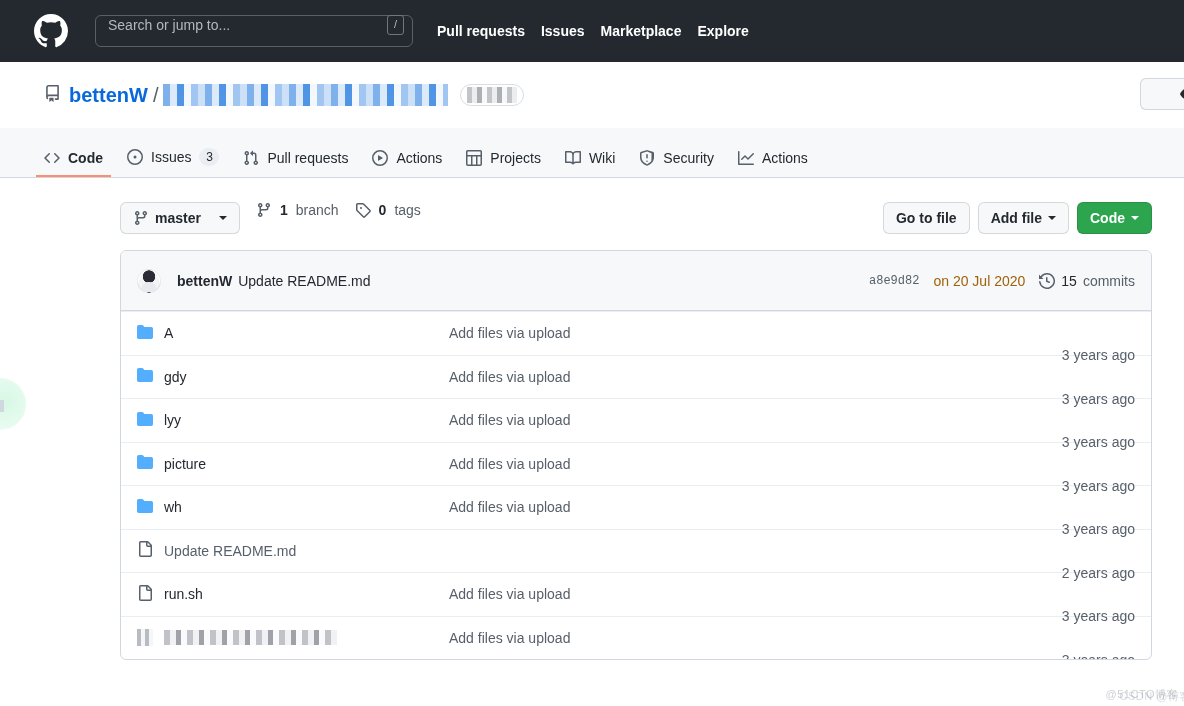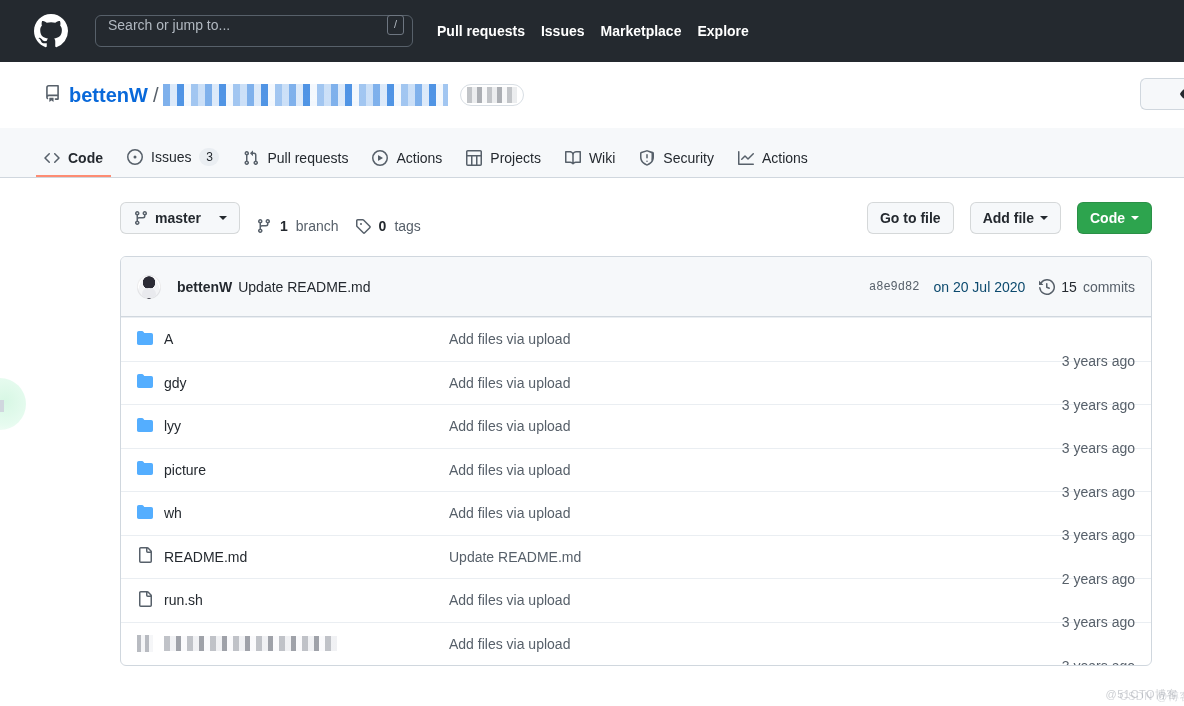--- a/index.html
+++ b/index.html
@@ -187,22 +187,22 @@
     text-align: center;
   }
 
   
   .main {
     padding: 24px 32px 0 120px;
     position: relative;
   }
   .file-actions {
     display: flex;
-    align-items: flex-end;
-    margin-bottom: 22px;
+    align-items: flex-start;
+    margin-bottom: 16px;
     height: 32px;
   }
   .btn {
     display: inline-flex;
     align-items: center;
     gap: 6px;
     height: 32px;
     padding: 0 12px;
     border: 1px solid rgba(27,31,36,0.15);
     border-radius: 6px;
@@ -236,21 +236,21 @@
     gap: 8px;
     margin-left: 16px;
     color: #57606a;
     font-size: 14px;
     text-decoration: none;
     cursor: pointer;
   }
   .meta-link svg { color: #57606a; display: block; }
   .meta-link strong { color: #24292f; font-weight: bold; }
   .spacer { flex: 1; }
-  .btn-group { display: flex; gap: 16px; }
+  .btn-group { display: flex; gap: 8px; }
 
   
   .file-box {
     border: 1px solid #d0d7de;
     border-radius: 6px;
     overflow: hidden;
   }
   .commit-bar {
     background: #f6f8fa;
     border-bottom: 1px solid #d0d7de;
@@ -298,21 +298,21 @@
     gap: 14px;
     color: #57606a;
     font-size: 14px;
   }
   .commit-sha {
     font-family: "Liberation Mono", monospace;
     font-size: 12px;
     color: #57606a;
     cursor: pointer;
   }
-  .commit-date { color: #0c4a6e; }
+  .commit-date { color: #a16207; }
   .commit-count {
     display: inline-flex;
     align-items: center;
     gap: 6px;
     color: #57606a;
     text-decoration: none;
     cursor: pointer;
   }
   .commit-count strong { color: #24292f; font-weight: normal; }
   .commit-count svg { color: #57606a; display: block; }
@@ -719,21 +719,20 @@
 
     <div class="file-row">
       <span class="file-icon icon-file">
         <svg viewBox="0 0 16 16" width="16" height="16" fill="currentColor" aria-hidden="true">
           <path d="M2 1.75C2 .784 2.784 0 3.75 0h6.586c.464 0 .909.184 1.237.513l2.914
           2.914c.329.328.513.773.513 1.237v9.586A1.75 1.75 0 0 1 13.25 16h-9.5A1.75 1.75 0 0
           1 2 14.25Zm1.75-.25a.25.25 0 0 0-.25.25v12.5c0 .138.112.25.25.25h9.5a.25.25 0 0 0
           .25-.25V6h-2.75A1.75 1.75 0 0 1 9 4.25V1.5Zm6.75.062V4.25c0 .138.112.25.25.25h2.688l-.011-.013-2.914-2.914Z"></path>
         </svg>
       </span>
-      <a class="file-name">README.md</a>
       <a class="file-msg">Update README.md</a>
       <span class="file-age">2 years ago</span>
     </div>
 
     <div class="file-row">
       <span class="file-icon icon-file">
         <svg viewBox="0 0 16 16" width="16" height="16" fill="currentColor" aria-hidden="true">
           <path d="M2 1.75C2 .784 2.784 0 3.75 0h6.586c.464 0 .909.184 1.237.513l2.914
           2.914c.329.328.513.773.513 1.237v9.586A1.75 1.75 0 0 1 13.25 16h-9.5A1.75 1.75 0 0
           1 2 14.25Zm1.75-.25a.25.25 0 0 0-.25.25v12.5c0 .138.112.25.25.25h9.5a.25.25 0 0 0

